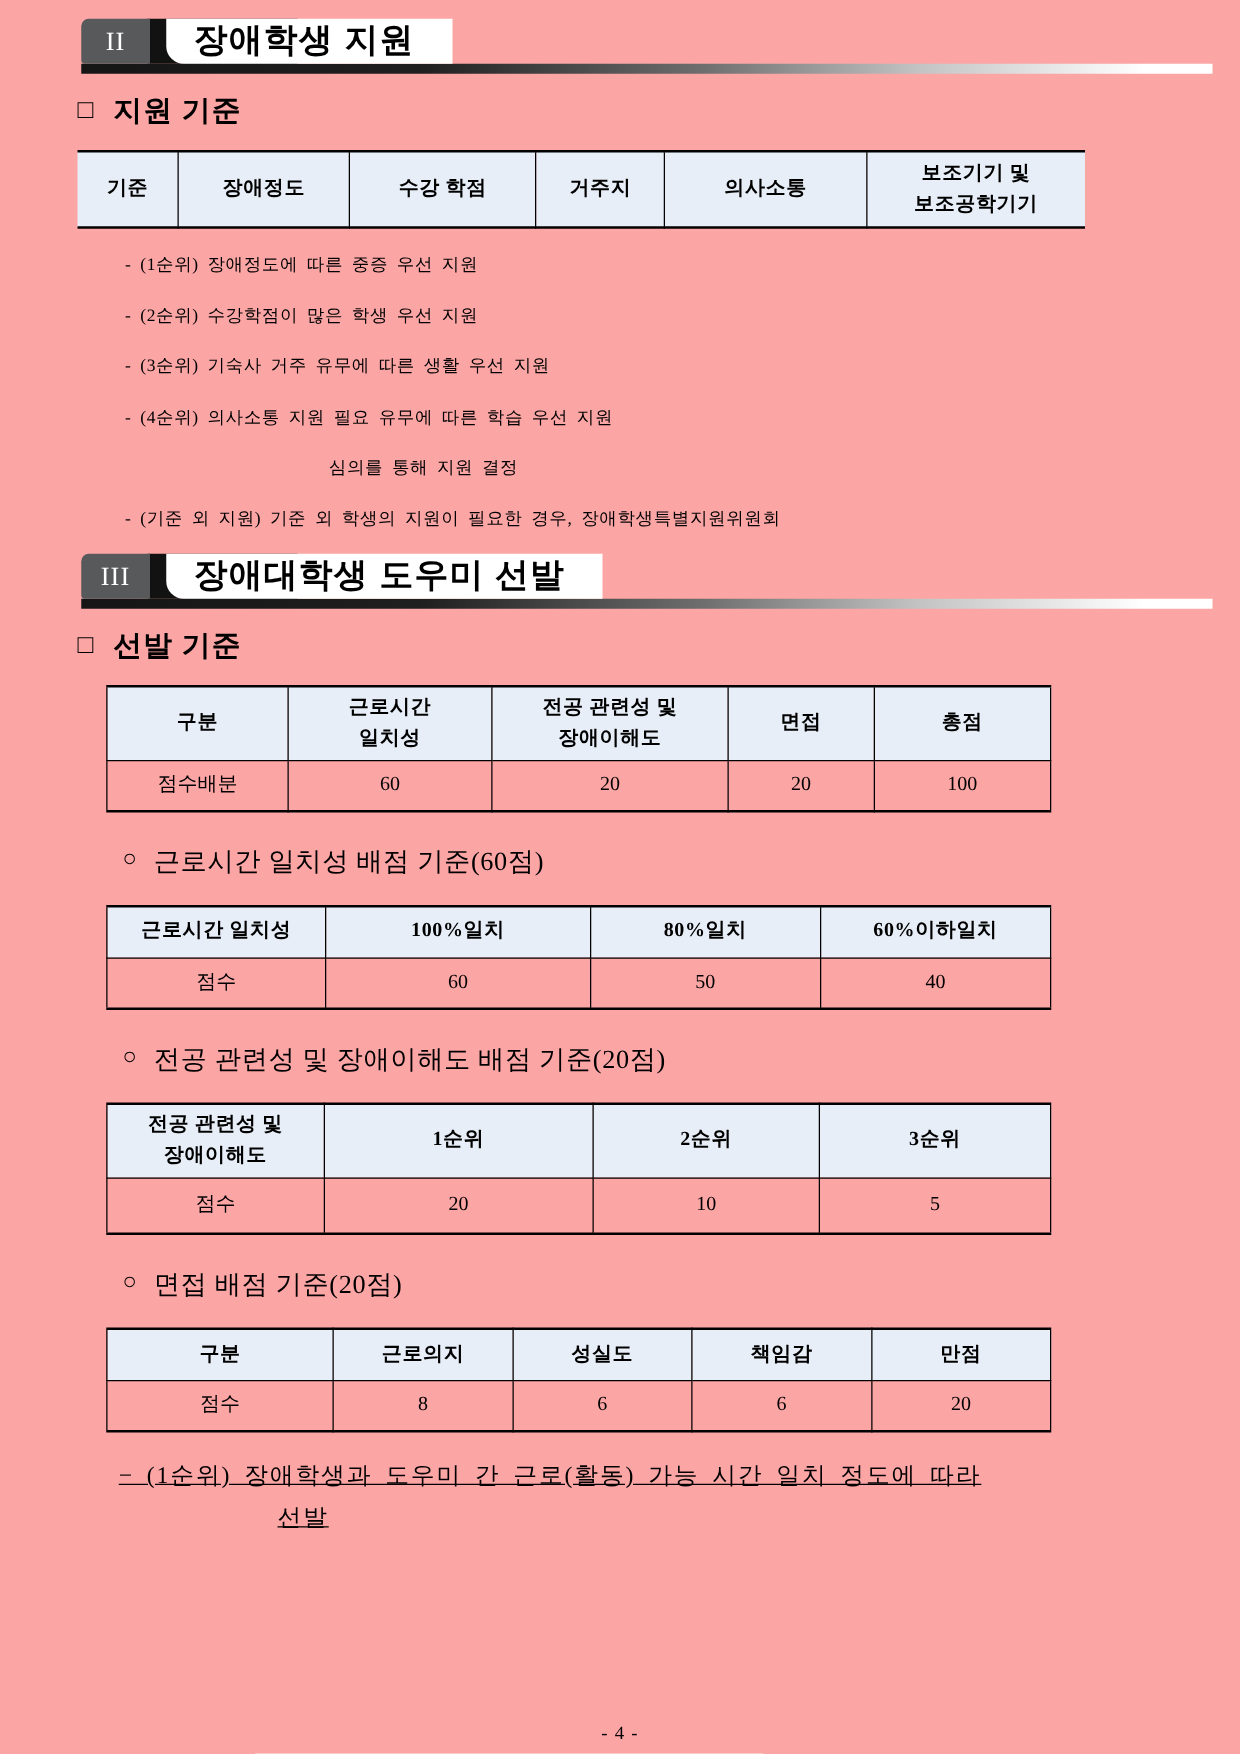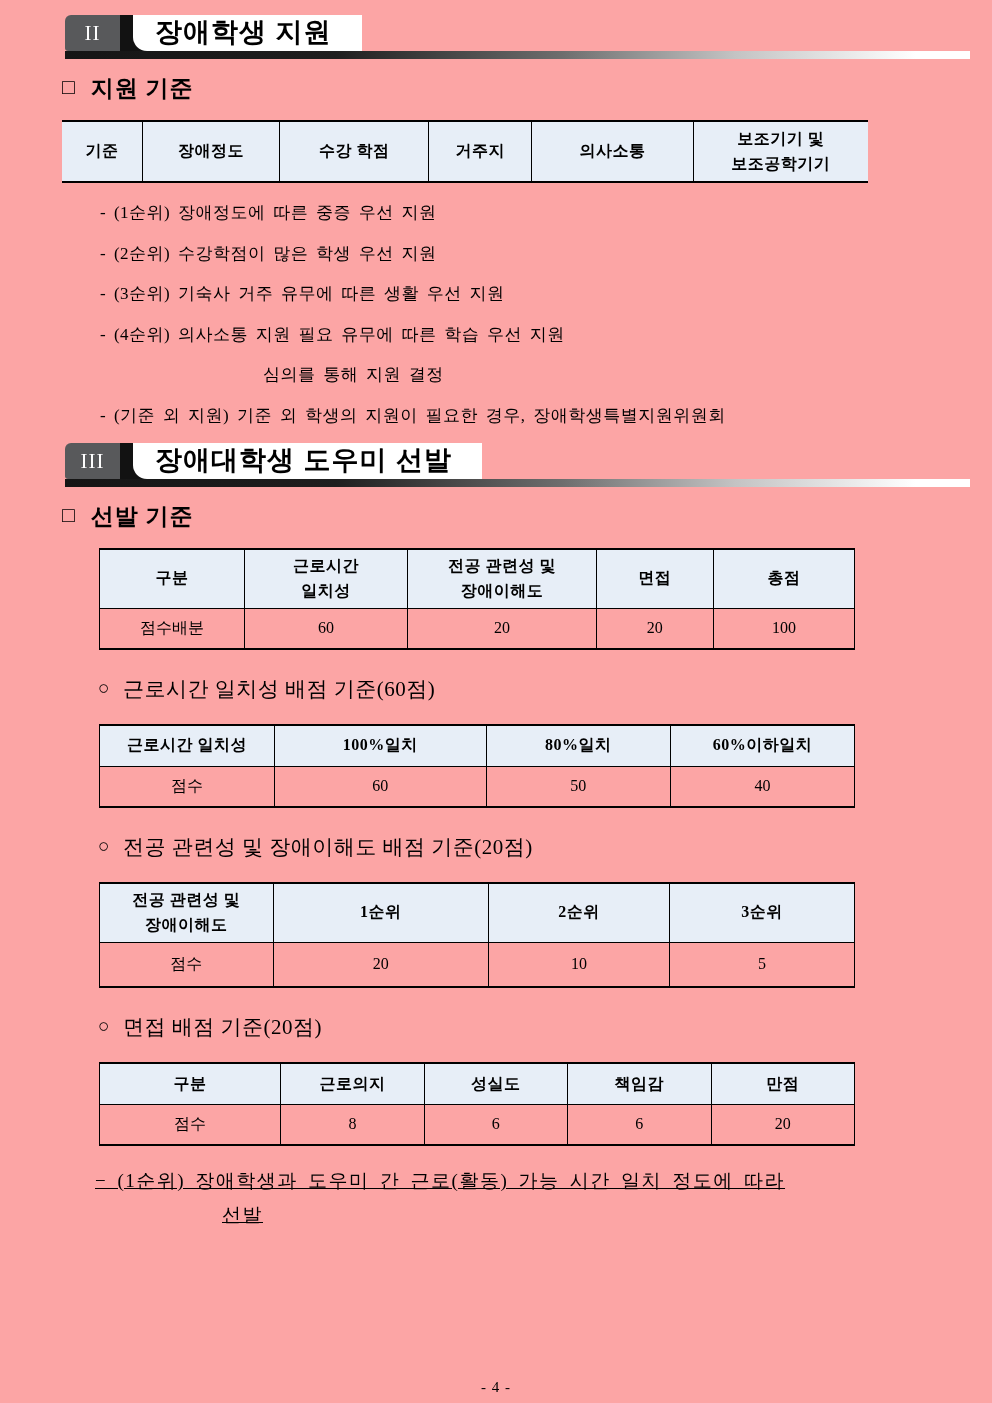--- a/index.html
+++ b/index.html
@@ -42,33 +42,33 @@
   td { border: 1px solid #000; text-align: center; vertical-align: middle;
        font-size: 16px; padding: 4px 4px; white-space: pre-line; line-height: 1.55; }
   tr.hdr td { background: #e7eef7; font-weight: 700; letter-spacing: 0.5px; }
 
   .tbl-open { width: 806px; border-top: 2.5px solid #000; border-bottom: 2.5px solid #000; }
   .tbl-open td:first-child { border-left: 0; }
   .tbl-open td:last-child  { border-right: 0; }
   .tbl-open tr.hdr td { height: 61px; }
   .tbl-open tr.bdy td { height: 64px; }
 
-  .tbl-closed { width: 756px; margin-left: 37px;
+  .tbl-closed { width: 756px; margin-left: 23px;
                 border-top: 2.5px solid #000; border-bottom: 2.5px solid #000;
                 border-left: 1.5px solid #000; border-right: 1.5px solid #000; }
   .t-score tr.hdr td { height: 59px; }
   .t-score tr.bdy td { height: 41px; }
   .t-small tr.hdr td { height: 41px; }
   .t-small tr.bdy td { height: 41px; }
   .t-major tr.hdr td { height: 59px; }
   .t-major tr.bdy td { height: 45px; }
 
   
   .notes { margin: 17px 0 0 38px; }
-  .note  { font-size: 17px; letter-spacing: 0.5px; word-spacing: 3px; margin-bottom: 14.5px; line-height: 26px; }
+  .note  { font-size: 14px; letter-spacing: 0.5px; word-spacing: 3px; margin-bottom: 14.5px; line-height: 26px; }
   .note-cont { margin-left: 163px; }
   .final-note { margin: 21px 0 0 33px; font-size: 19px; letter-spacing: 1.5px; word-spacing: 4px; line-height: 27px; text-decoration: underline; }
   .final-cont { margin: 7px 0 0 160px; }
 
   .page-number { position: absolute; left: 0; right: 0; bottom: 7px;
                  text-align: center; font-size: 15px; letter-spacing: 1px; }
 </style>
 </head>
 <body>
 

